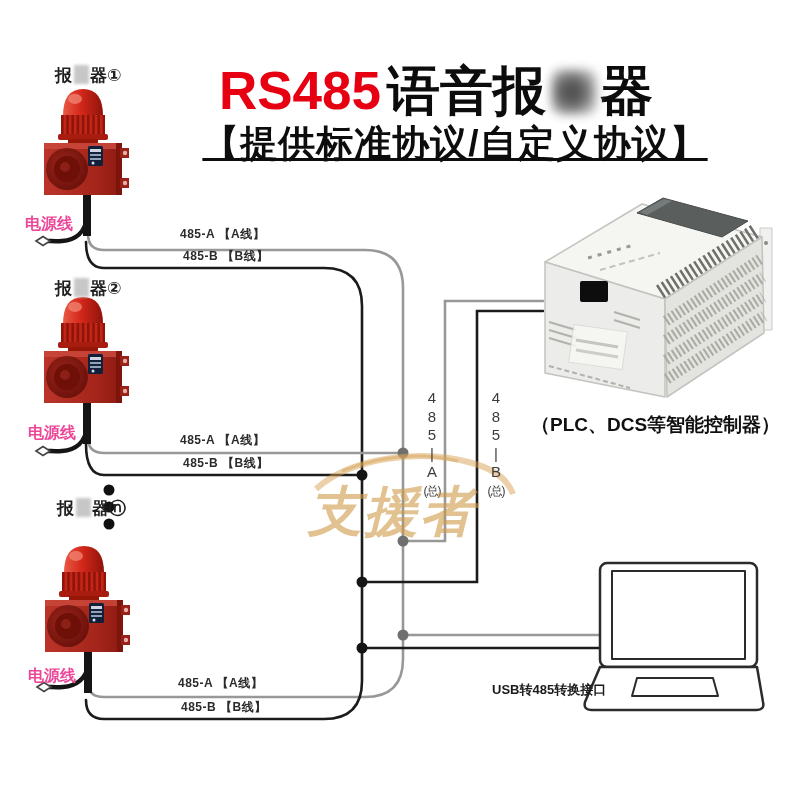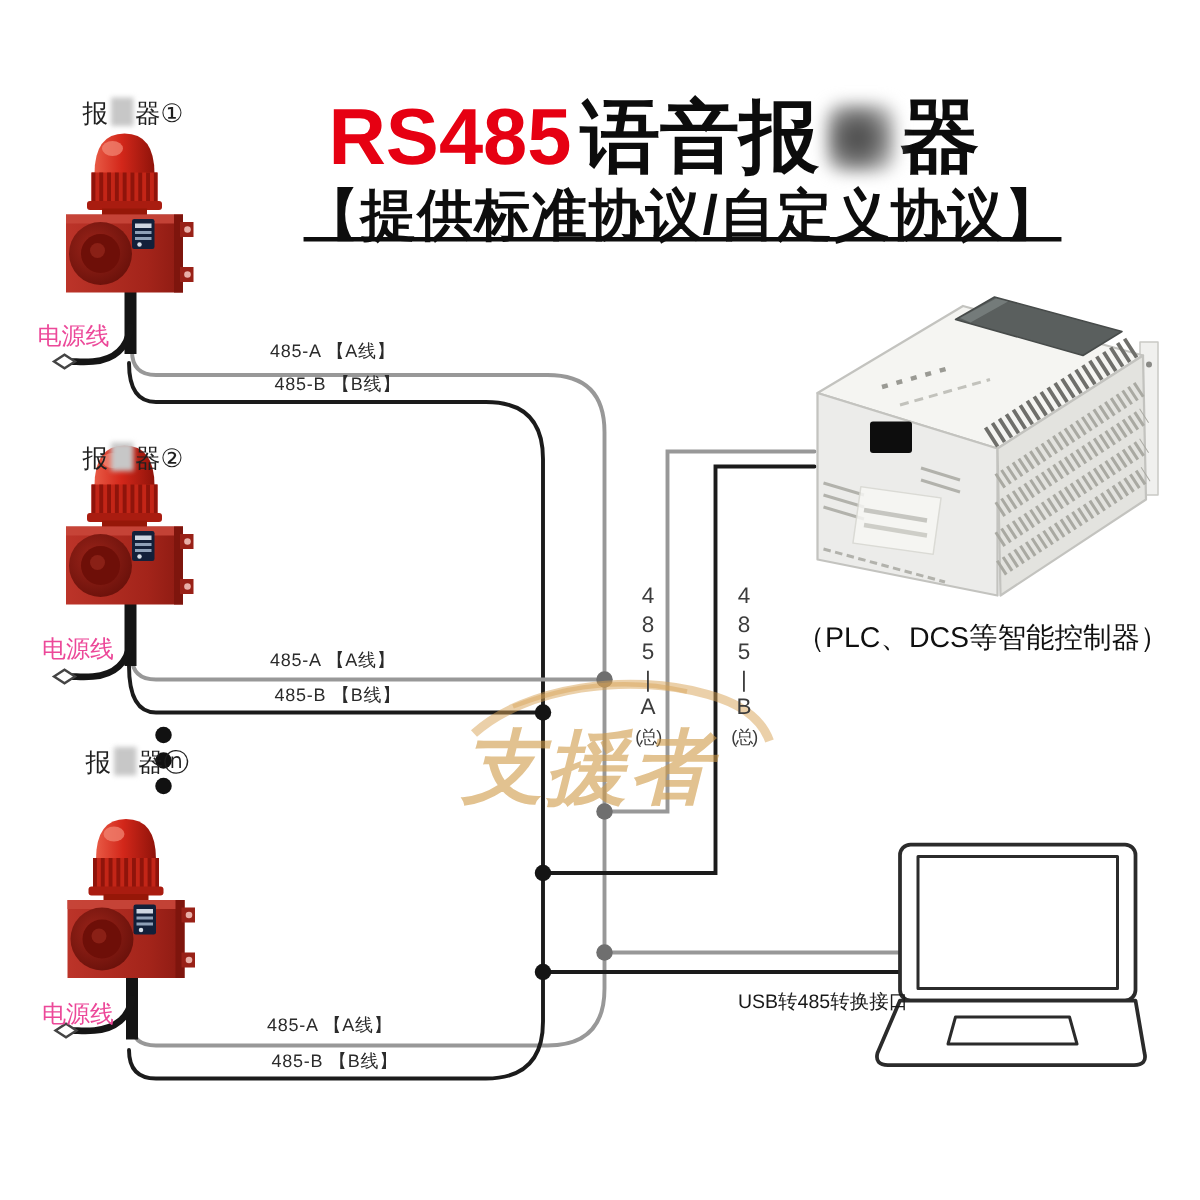--- a/index.html
+++ b/index.html
@@ -1,35 +1,35 @@
 <!DOCTYPE html>
 <html><head>
 <meta charset="utf-8">
 <style>
   html,body{margin:0;padding:0;background:#fff;}
   #stage{position:relative;width:800px;height:800px;background:#ffffff;overflow:hidden;
          font-family:"Liberation Sans","DejaVu Sans",sans-serif;}
   #diagram-svg{position:absolute;left:0;top:0;}
-  .lbl{position:absolute;white-space:nowrap;}
+  .lbl{position:absolute;white-space:nowrap;font-weight:bold;}
   .page-title{top:56px;left:0;width:800px;box-sizing:border-box;padding-left:72px;text-align:center;
               font-size:53px;font-weight:bold;color:#0c0c0c;letter-spacing:0px;}
   .page-title .accent{color:#e60012;margin-right:6px;}
   .censor-big{display:inline-block;width:46px;height:46px;margin:0 3px -6px 5px;border-radius:10px;
               background:radial-gradient(circle at 45% 50%, #454545 0%, #6b6b6b 40%, #b8b8b8 72%, #ececec 100%);
               filter:blur(5px);}
   .subtitle{top:119px;left:0;width:800px;box-sizing:border-box;padding-left:110px;text-align:center;
             font-size:37px;font-weight:bold;color:#0d0d0d;letter-spacing:1px;text-decoration:underline;}
   .alarm-name{font-size:17px;color:#1f1f1f;}
   .censor-small{display:inline-block;width:15px;height:19px;margin:0 1px -3px 2px;background:#c7c7c7;filter:blur(1.6px);}
   .power-lbl{font-size:16px;color:#ec4899;}
   .wire-lbl{font-size:12px;color:#2b2b2b;letter-spacing:.5px;}
   .bus-col{position:absolute;width:26px;text-align:center;font-size:15px;line-height:18.5px;color:#3c3c3c;}
   .bus-col .zong{font-size:12px;letter-spacing:-1px;}
   .plc-caption{font-size:19px;color:#101010;}
-  .usb-lbl{font-size:13px;color:#1a1a1a;}
+  .usb-lbl{font-size:13px;color:#1a1a1a;margin-top:22px;}
   .wm-main{top:476px;left:308px;font-size:54px;font-weight:bold;font-style:italic;color:#cf9a47;
            opacity:.6;letter-spacing:2px;}
   .wm-sub{top:524px;left:302px;font-size:21px;font-weight:bold;font-style:italic;color:#d6ae6d;
           opacity:.55;letter-spacing:6px;}
 </style>
 </head>
 <body>
 
 <div id="stage">
 
@@ -170,21 +170,21 @@
 
   <div class="lbl subtitle">【提供标准协议/自定义协议】</div>
 
   <div class="lbl alarm-name" style="left:55px;top:64px;">
     <span>报</span><span class="censor-small"></span><span>器①</span>
   </div>
   <div class="lbl power-lbl" style="left:25px;top:214px;">电源线</div>
   <div class="lbl wire-lbl" style="left:180px;top:226px;">485-A 【A线】</div>
   <div class="lbl wire-lbl" style="left:183px;top:248px;">485-B 【B线】</div>
 
-  <div class="lbl alarm-name" style="left:55px;top:294px;">
+  <div class="lbl alarm-name" style="left:55px;top:277px;">
     <span>报</span><span class="censor-small"></span><span>器②</span>
   </div>
   <div class="lbl power-lbl" style="left:28px;top:423px;">电源线</div>
   <div class="lbl wire-lbl" style="left:180px;top:432px;">485-A 【A线】</div>
   <div class="lbl wire-lbl" style="left:183px;top:455px;">485-B 【B线】</div>
 
   <div class="lbl alarm-name" style="left:57px;top:497px;">
     <span>报</span><span class="censor-small"></span><span>器ⓝ</span>
   </div>
   <div class="lbl power-lbl" style="left:28px;top:666px;">电源线</div>

